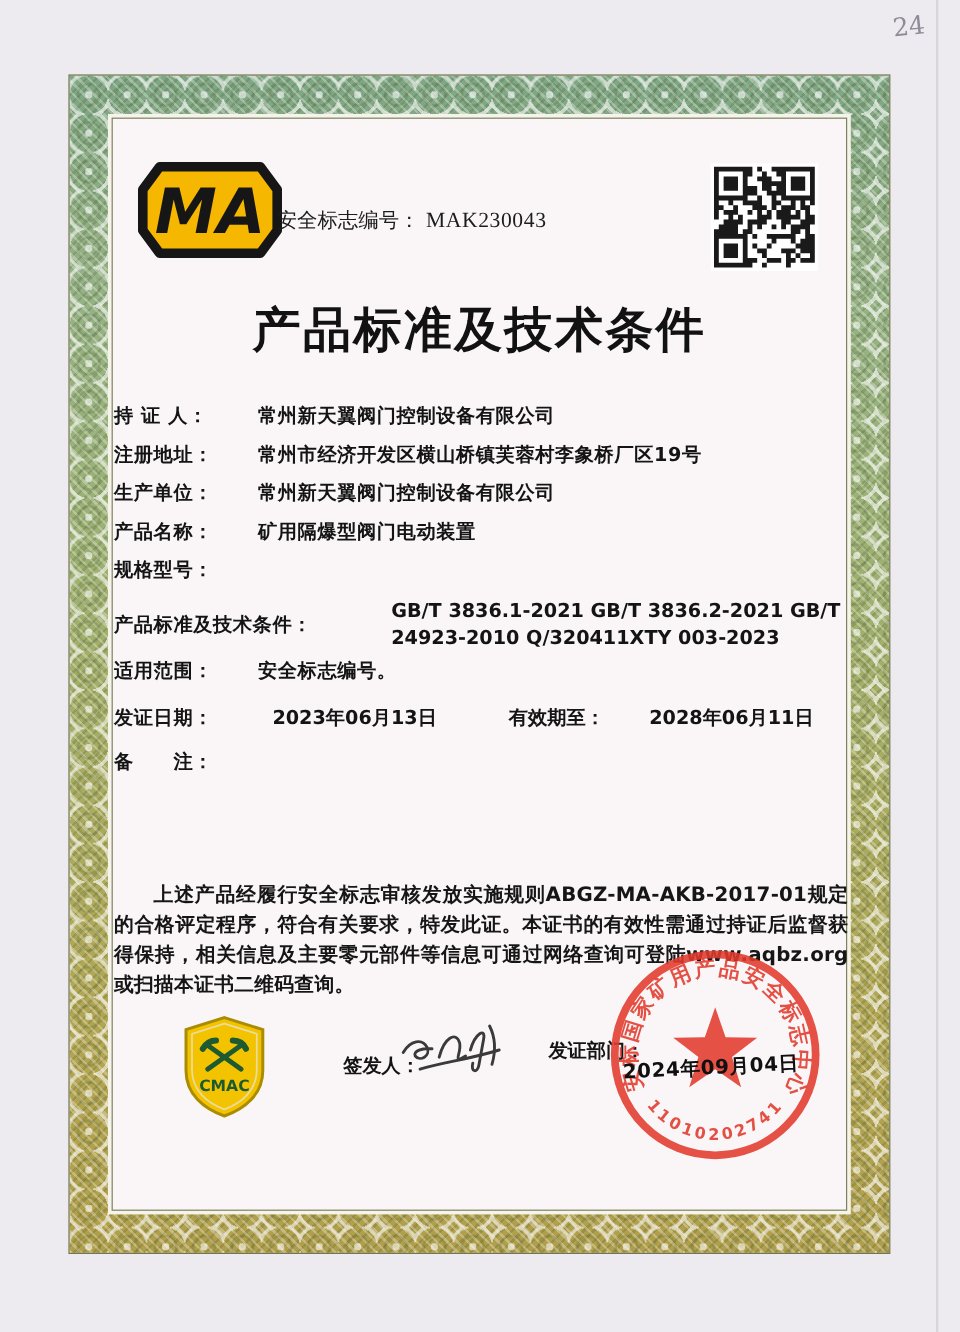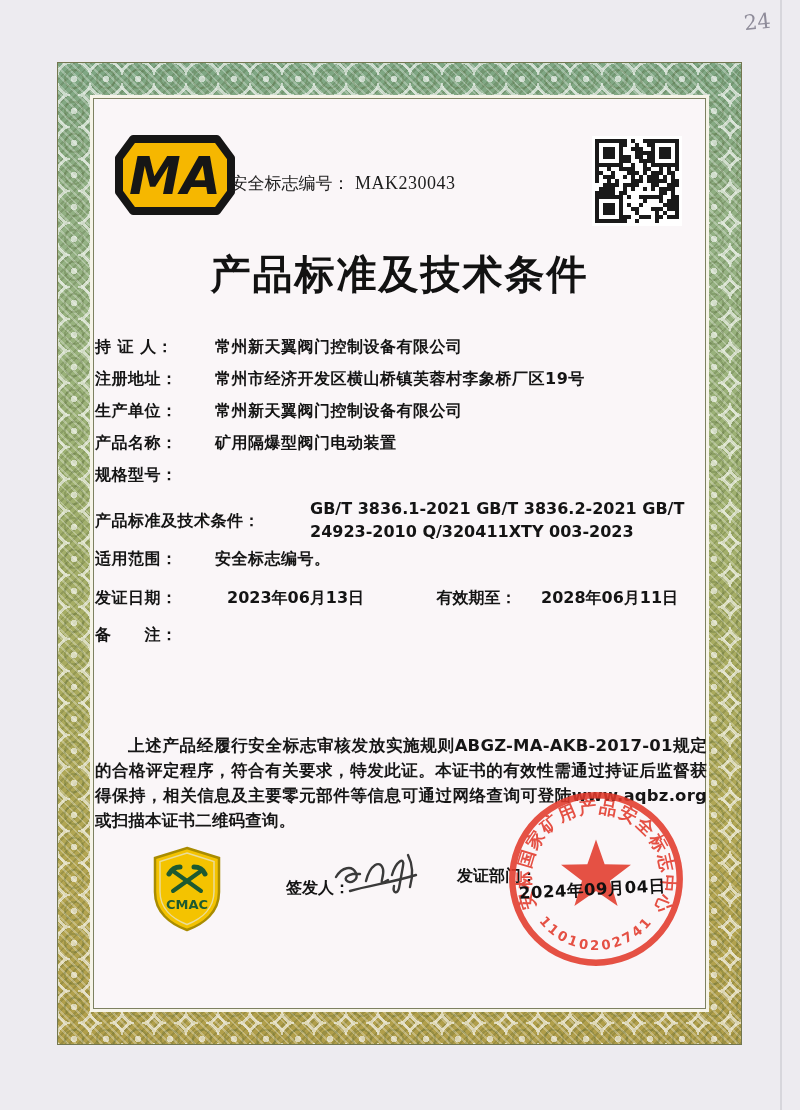--- a/index.html
+++ b/index.html
@@ -30,26 +30,26 @@
   .qr{position:absolute;left:592px;top:136px;width:90px;height:90px;}
 
   .title{position:absolute;left:93px;top:247px;width:613px;text-align:center;
     font-size:40px;font-weight:800;letter-spacing:2px;color:#121212;}
 
   
   .fields{position:absolute;left:95px;top:337px;width:612px;color:#141414;}
   .frow{display:flex;margin-bottom:13px;font-size:16px;font-weight:700;line-height:19px;}
   .frow .flabel{flex:none;width:120px;letter-spacing:.5px;}
   .frow .fvalue{flex:1;letter-spacing:.5px;}
-  .frow.wide{align-items:center;margin-top:2px;margin-bottom:6px;}
+  .frow.wide{align-items:center;margin-top:2px;margin-bottom:6px;gap:16px;}
   .frow.wide .flabel{width:215px;}
   .frow.wide .fvalue{width:397px;line-height:23px;letter-spacing:0;}
   .frow.dates{margin-top:20px;gap:12px;}
   .frow.dates .dv1{width:185px;}
-  .frow.dates .dl2{width:105px;text-align:center;}
+  .frow.dates .dl2{width:105px;}
   .frow.remark{margin-top:18px;}
 
   
   .statement{position:absolute;left:95px;top:733px;width:612px;font-size:16.5px;font-weight:700;
     line-height:25px;color:#161616;text-indent:2em;text-align:justify;letter-spacing:.2px;}
 
   
   .cmac-logo{position:absolute;left:149px;top:845px;width:76px;height:88px;}
   .signer-label{position:absolute;left:286px;top:866px;font-size:16px;font-weight:700;color:#141414;margin-top:12px;}
   .signature{position:absolute;left:332px;top:843px;width:92px;height:60px;}

